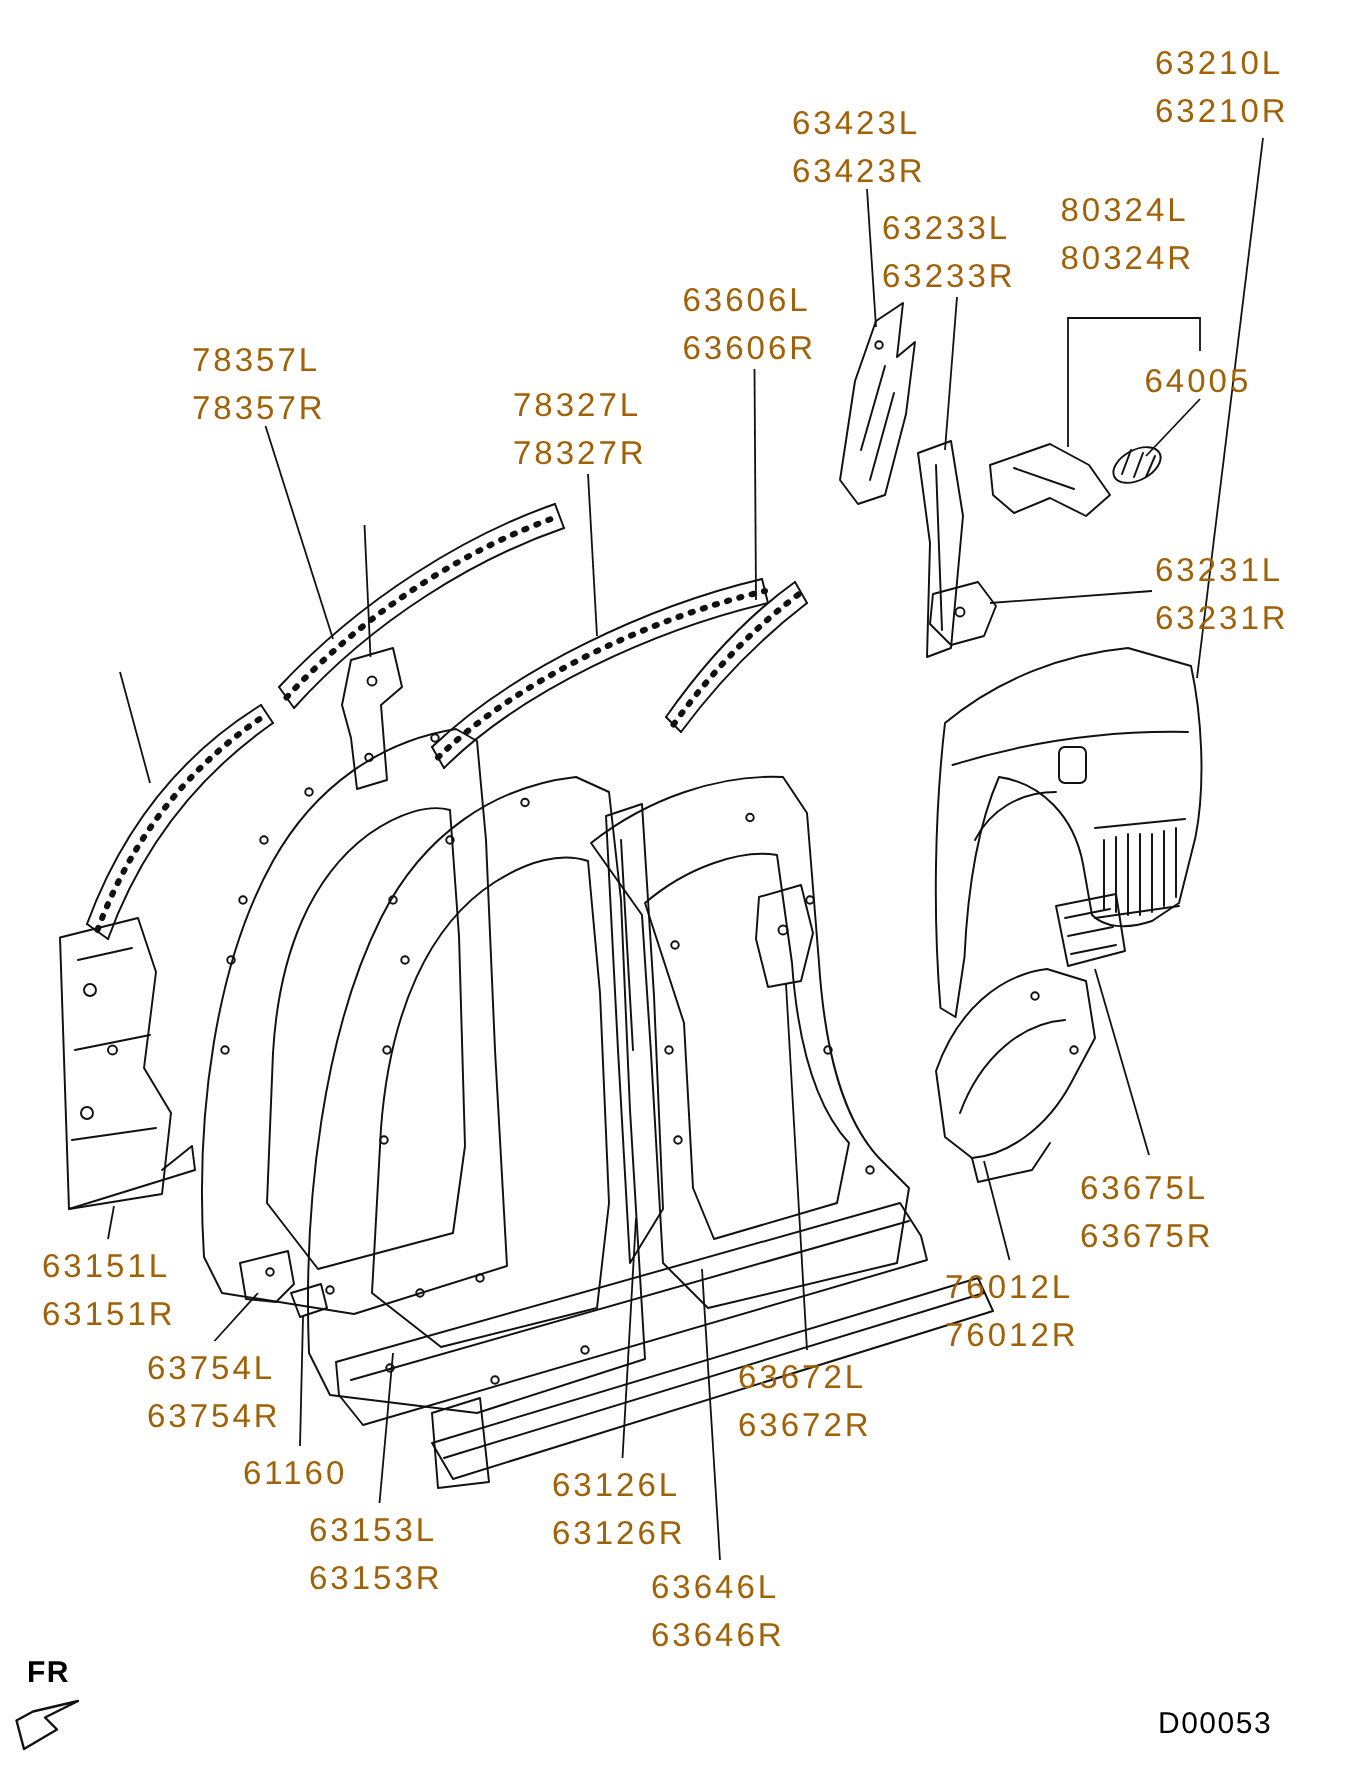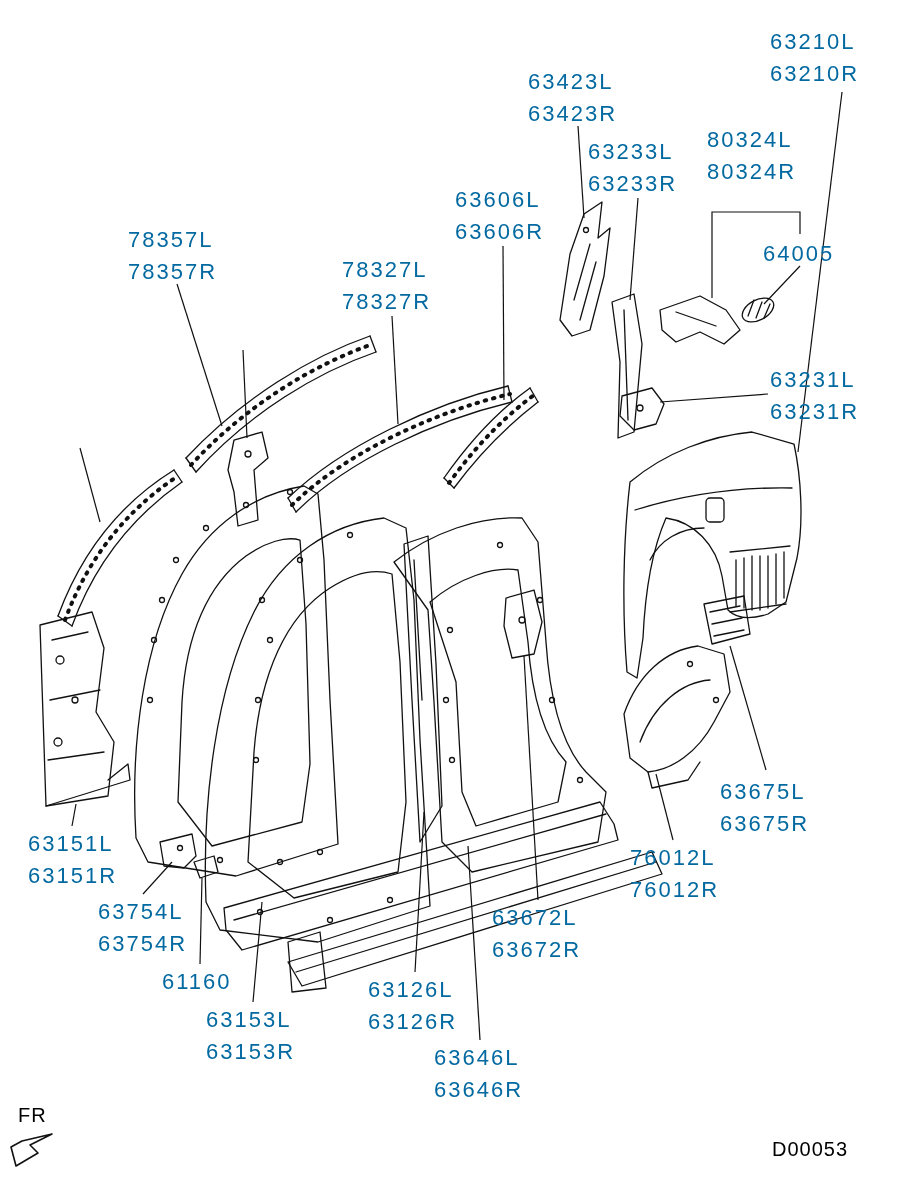--- a/index.html
+++ b/index.html
@@ -3,25 +3,25 @@
 <meta charset="utf-8">
 <style>
   html,body{margin:0;padding:0;background:#fff}
   #page{
     position:relative;width:909px;height:1187px;background:#ffffff;
     font-family:"Liberation Sans","DejaVu Sans",sans-serif;color:#000;overflow:hidden;
   }
   #drawing{position:absolute;left:0;top:0}
   .lbl{
     position:absolute;font-size:22px;letter-spacing:2px;line-height:32px;
-    white-space:nowrap;color:#0369a1;
+    white-space:nowrap;color:#a16207;
   }
   .lbl span{display:block}
   .code{position:absolute;font-size:20px;letter-spacing:1px}
-  .fr{position:absolute;font-size:20px;font-weight:normal;letter-spacing:1px}
+  .fr{position:absolute;font-size:20px;font-weight:bold;letter-spacing:1px}
 </style>
 </head>
 <body>
 
 <div id="page">
 
   <svg id="drawing" width="909" height="1187" viewBox="0 0 909 1187">
 
     <g stroke="#111" fill="none" stroke-width="1.3" stroke-linejoin="round" stroke-linecap="round">
 

